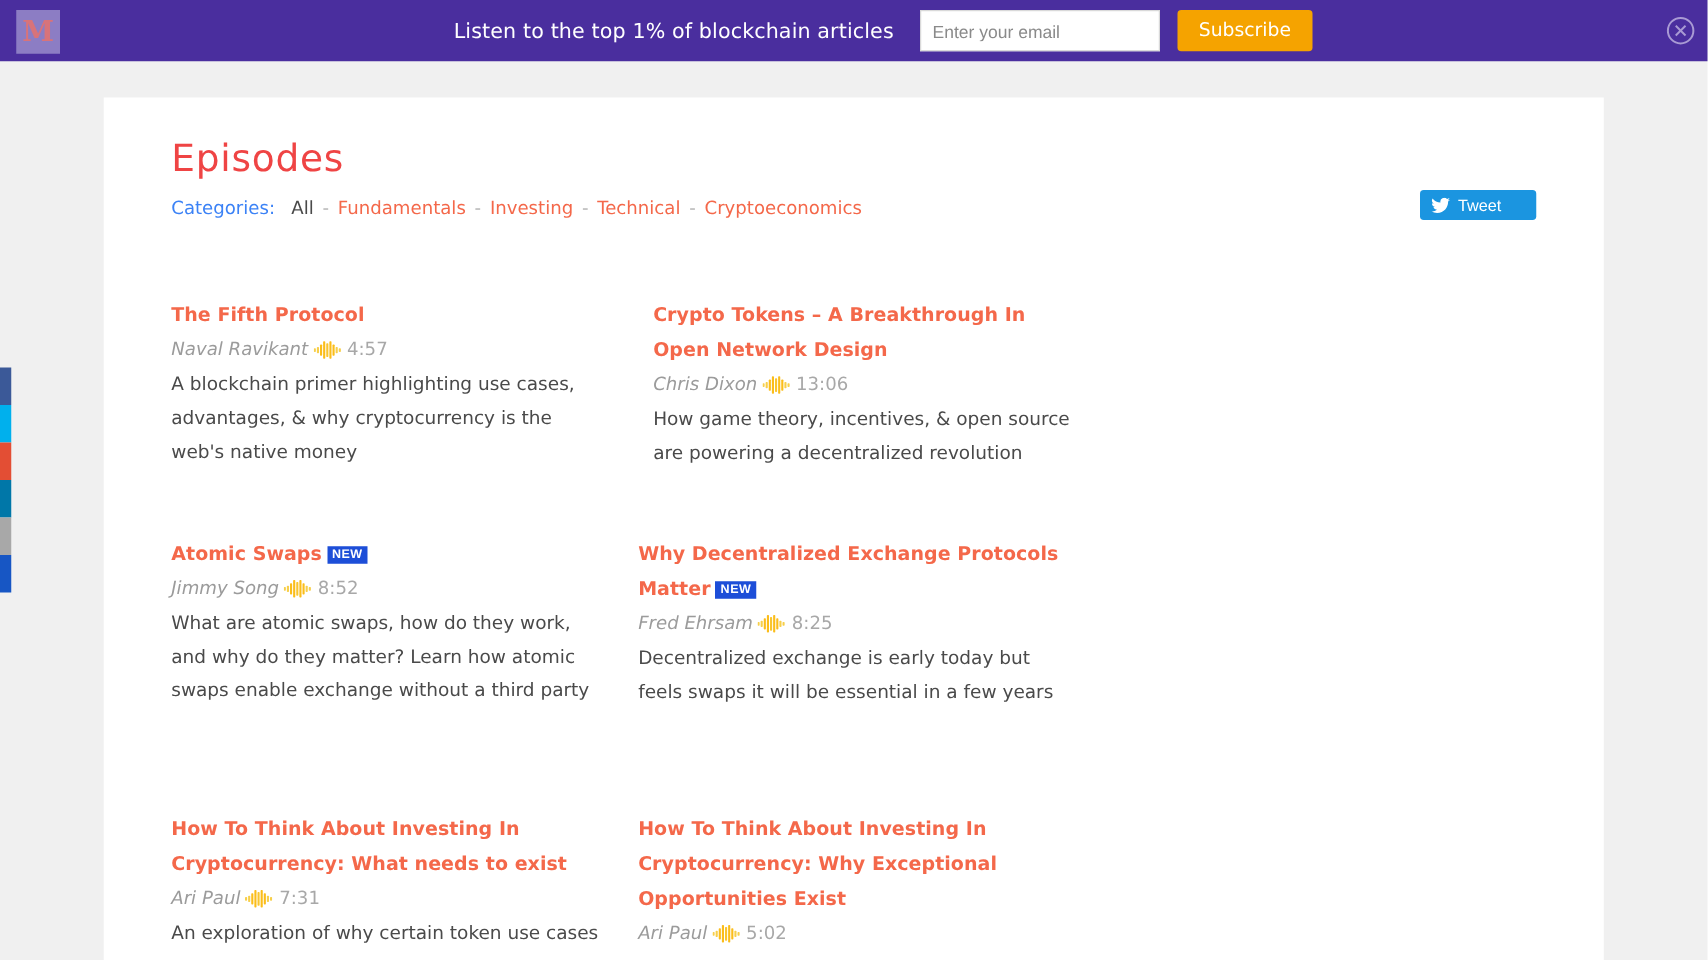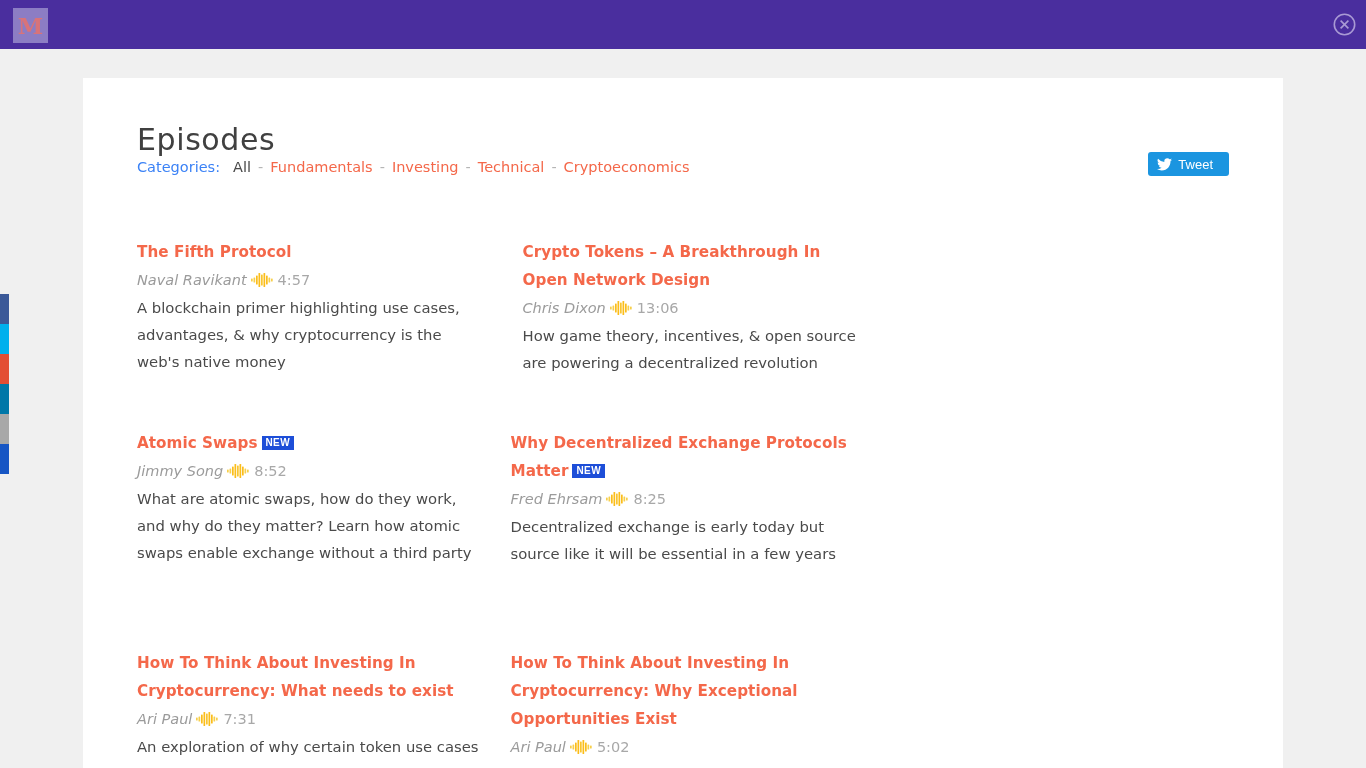--- a/index.html
+++ b/index.html
@@ -124,24 +124,24 @@
     top: 78px;
     width: 1200px;
     height: 690px;
     background: #ffffff;
     overflow: hidden;
   }
 
   .page-title {
     position: absolute;
     left: 54px;
-    top: 44px;
+    top: 32px;
     font-size: 30px;
     font-weight: 400;
-    color: #404040;
+    color: #ef4444;
     letter-spacing: 0.6px;
     font-family: "DejaVu Sans", "Liberation Sans", sans-serif;
   }
 
   .cat-row {
     position: absolute;
     left: 54px;
     top: 81px;
     display: flex;
     align-items: baseline;
@@ -166,21 +166,21 @@
     color: #b5b5b5;
     margin: 0 7px;
     font-weight: 400;
   }
 
   .tweet-btn {
     position: absolute;
     right: 54px;
     top: 74px;
     height: 24px;
-    padding: 0 16px 0 9px;
+    padding: 0 28px 0 9px;
     background: #1b95e0;
     border-radius: 3px;
     display: flex;
     align-items: center;
     gap: 6px;
     cursor: pointer;
   }
   .tweet-label {
     color: #ffffff;
     font-size: 13px;
@@ -255,20 +255,25 @@
   }
 </style>
 </head>
 <body>
 
 <div class="topbar">
   <div class="logo-box">
     <span class="logo-letter">M</span>
   </div>
 
+  <div class="topbar-center">
+    <span class="topbar-text">Listen to the top 1% of blockchain articles</span>
+    <input class="email-input" type="text" placeholder="Enter your email" style="">
+    <button class="subscribe-btn">Subscribe</button>
+  </div>
 
   <div class="close-btn">
     <svg width="23" height="23" viewBox="0 0 23 23">
       <circle cx="11.5" cy="11.5" r="10.2" fill="none" stroke="#a99ad4" stroke-width="1.6"></circle>
       <line x1="7.6" y1="7.6" x2="15.4" y2="15.4" stroke="#a99ad4" stroke-width="1.6"></line>
       <line x1="15.4" y1="7.6" x2="7.6" y2="15.4" stroke="#a99ad4" stroke-width="1.6"></line>
     </svg>
   </div>
 </div>
 
@@ -387,21 +392,21 @@
                 <rect x="5" y="3.5" width="1.7" height="9" rx="0.6" fill="#fbbd1a"></rect>
                 <rect x="7.5" y="1" width="1.7" height="14" rx="0.6" fill="#fbbd1a"></rect>
                 <rect x="10" y="2.5" width="1.7" height="11" rx="0.6" fill="#f9c52e"></rect>
                 <rect x="12.5" y="1" width="1.7" height="14" rx="0.6" fill="#fbbd1a"></rect>
                 <rect x="15" y="3.5" width="1.7" height="9" rx="0.6" fill="#fbbd1a"></rect>
                 <rect x="17.5" y="5.5" width="1.7" height="5" rx="0.6" fill="#f7cf4a"></rect>
                 <rect x="20" y="6.5" width="1.7" height="3" rx="0.6" fill="#f7cf4a"></rect>
               </svg></span>
             <span class="ep-duration">8:25</span>
           </div>
-          <div class="ep-desc">Decentralized exchange is early today but source like it will be essential in a few years</div>
+          <div class="ep-desc">Decentralized exchange is early today but feels swaps it will be essential in a few years</div>
         </div>
         <div class="episode" style="position: absolute; top: 411px; left: 0px; width: 346px;">
           <div><a class="ep-title">How To Think About Investing In Cryptocurrency: Why Exceptional Opportunities Exist</a></div>
           <div class="ep-meta">
             <span class="ep-author">Ari Paul</span>
             <span class="wave-icon"><svg width="22" height="16" viewBox="0 0 22 16">
                 <rect x="0" y="6.5" width="1.7" height="3" rx="0.6" fill="#f7cf4a"></rect>
                 <rect x="2.5" y="5.5" width="1.7" height="5" rx="0.6" fill="#f7cf4a"></rect>
                 <rect x="5" y="3.5" width="1.7" height="9" rx="0.6" fill="#fbbd1a"></rect>
                 <rect x="7.5" y="1" width="1.7" height="14" rx="0.6" fill="#fbbd1a"></rect>

